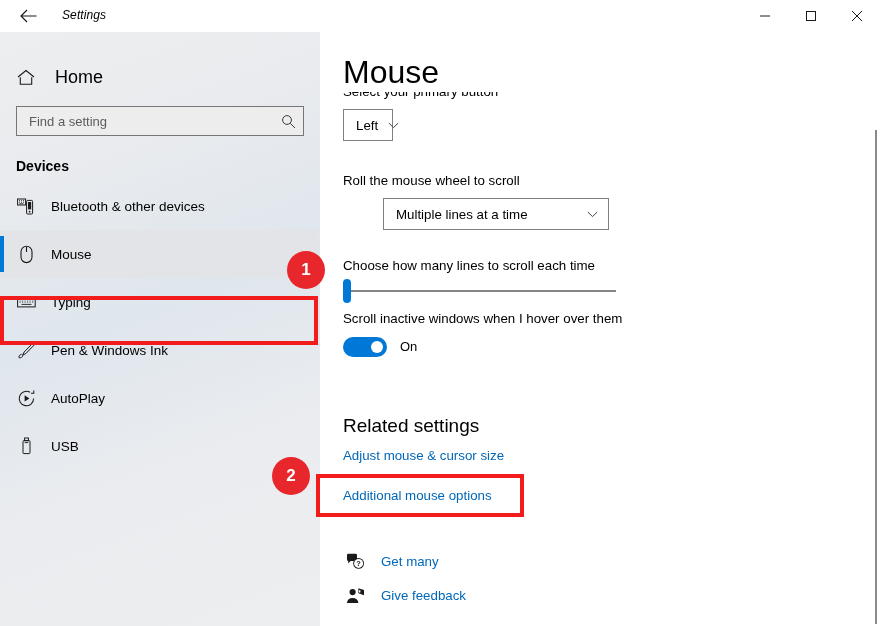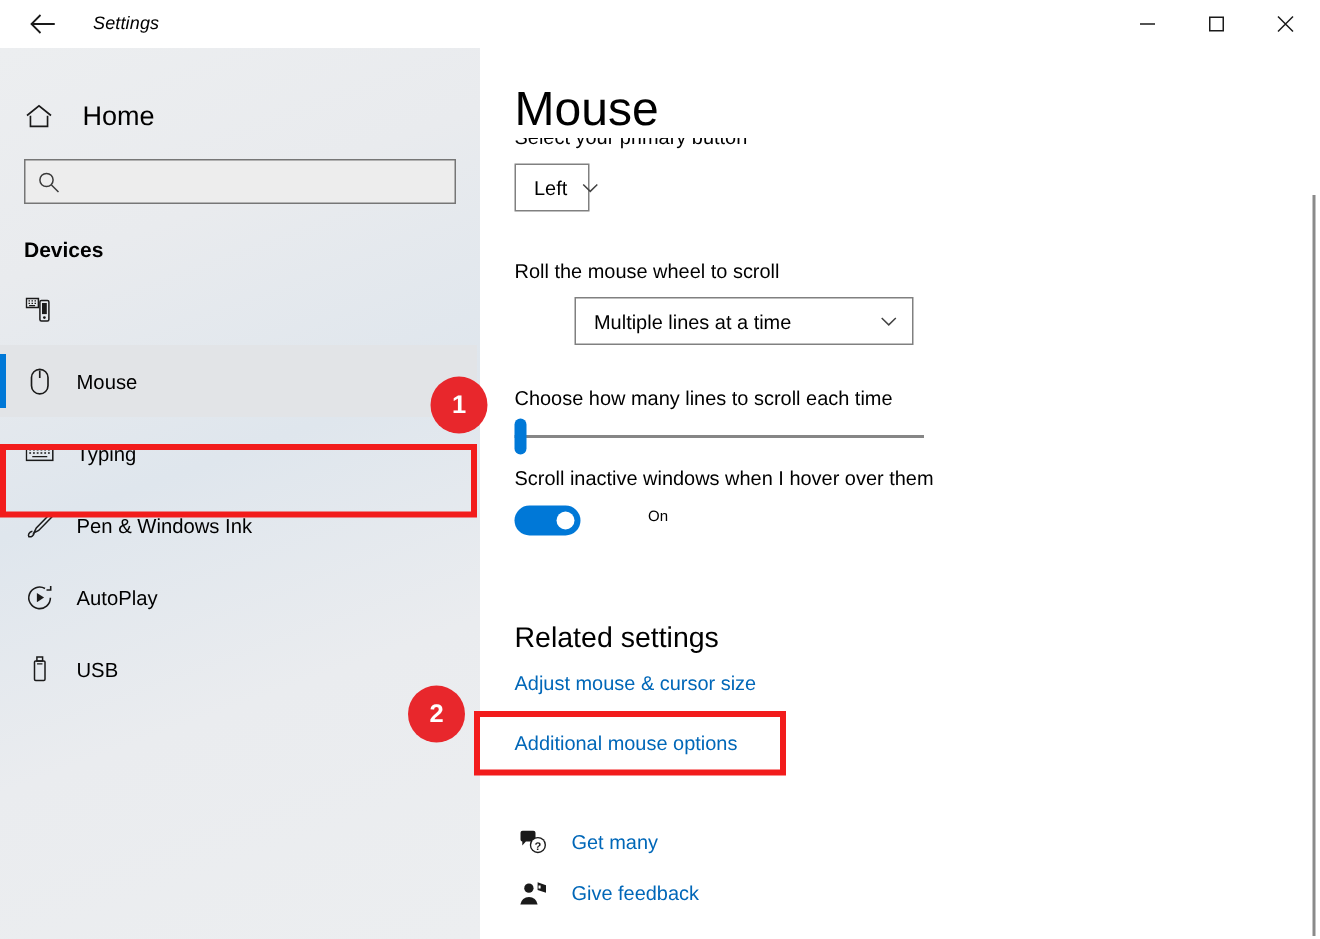--- a/index.html
+++ b/index.html
@@ -104,21 +104,21 @@
     background: #0078d7;
   }
 
   .toggle {
     position: absolute; width: 44px; height: 20px; border-radius: 10px;
     background: #0078d7; display: flex; align-items: center; justify-content: flex-end;
   }
   .toggle .knob {
     width: 12px; height: 12px; border-radius: 50%; background: #fff; margin-right: 4px;
   }
-  .toggle-text { position: absolute; font-size: 10px; color: #000; margin-left: 32px; }
+  .toggle-text { position: absolute; font-size: 13px; color: #000; }
 
   .related-head {
     position: absolute; font-size: 19px; color: #000;
   }
   .link {
     position: absolute; font-size: 13.3px; color: #0067b8; cursor: pointer;
   }
   .helprow { position: absolute; display: flex; align-items: center; }
   .helprow .hicon { width: 24px; display: flex; align-items: center; justify-content: center; }
   .helprow .hlabel { font-size: 13.3px; color: #0067b8; margin-left: 14px; }
@@ -185,20 +185,21 @@
       <span class="home-icon">
         <svg width="18" height="17" viewBox="0 0 18 17">
           <path d="M1 8 L9 1.5 L17 8" fill="none" stroke="#1a1a1a" stroke-width="1.1"></path>
           <path d="M3.3 8.2 V15.2 H14.7 V8.2" fill="none" stroke="#1a1a1a" stroke-width="1.1"></path>
         </svg>
       </span>
       <span class="home-label">Home</span>
     </div>
 
     <div class="searchbox">
+      <input type="text" placeholder="Find a setting" style="">
       <span class="search-icon">
         <svg width="15" height="15" viewBox="0 0 15 15">
           <circle cx="6" cy="6" r="4.4" fill="none" stroke="#3a3a3a" stroke-width="1"></circle>
           <path d="M9.3 9.3 L14 14" stroke="#3a3a3a" stroke-width="1"></path>
         </svg>
       </span>
     </div>
 
     <div class="section-head">Devices</div>
 
@@ -207,20 +208,21 @@
       <div class="navitem">
         <span class="nav-icon">
           <svg width="19" height="17" viewBox="0 0 19 17">
             <rect x="0.6" y="1" width="8" height="6" fill="none" stroke="#1a1a1a" stroke-width="1"></rect>
             <path d="M2 2.6 h1 M4 2.6 h1 M6 2.6 h1 M2 4.2 h1 M4 4.2 h1 M6 4.2 h1 M2.4 5.7 h4" stroke="#1a1a1a" stroke-width="0.8"></path>
             <rect x="9.6" y="2.4" width="6" height="13.6" rx="1" fill="none" stroke="#1a1a1a" stroke-width="1"></rect>
             <rect x="11" y="4" width="3.2" height="7.4" fill="#1a1a1a"></rect>
             <circle cx="12.6" cy="13.7" r="0.9" fill="#1a1a1a"></circle>
           </svg>
         </span>
+        <span class="nav-label">Bluetooth &amp; other devices</span>
       </div>
 
 
       <div class="navitem selected">
         <span class="nav-icon">
           <svg width="19" height="19" viewBox="0 0 19 19">
             <rect x="4" y="1.2" width="11" height="16.4" rx="5.5" fill="none" stroke="#1a1a1a" stroke-width="1.1"></rect>
             <path d="M9.5 2 V7" stroke="#1a1a1a" stroke-width="1.1"></path>
           </svg>
         </span>

